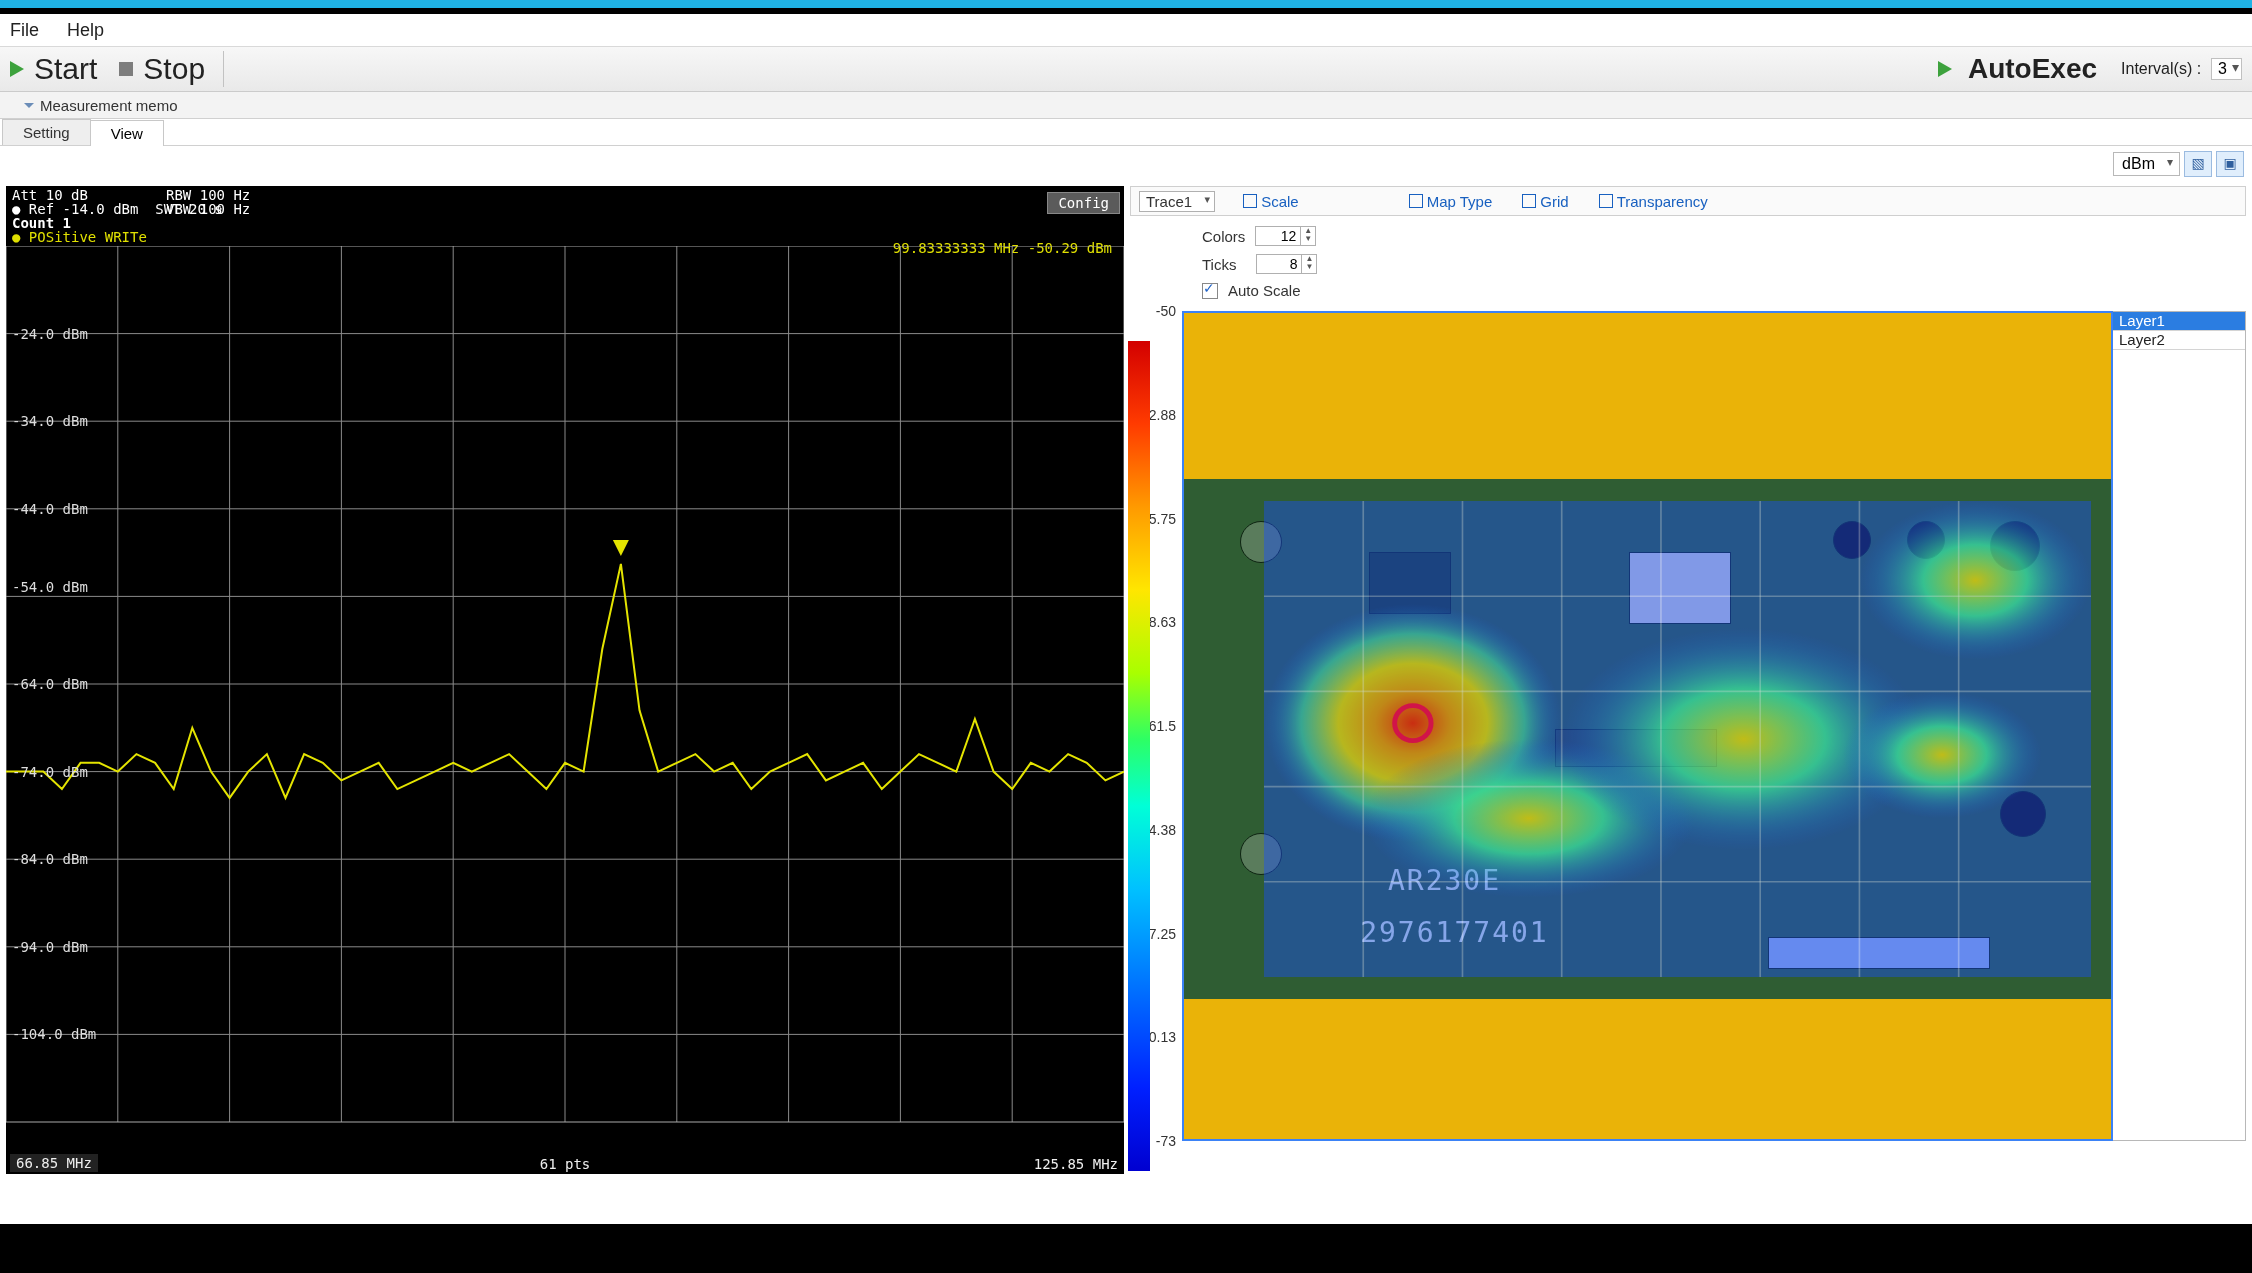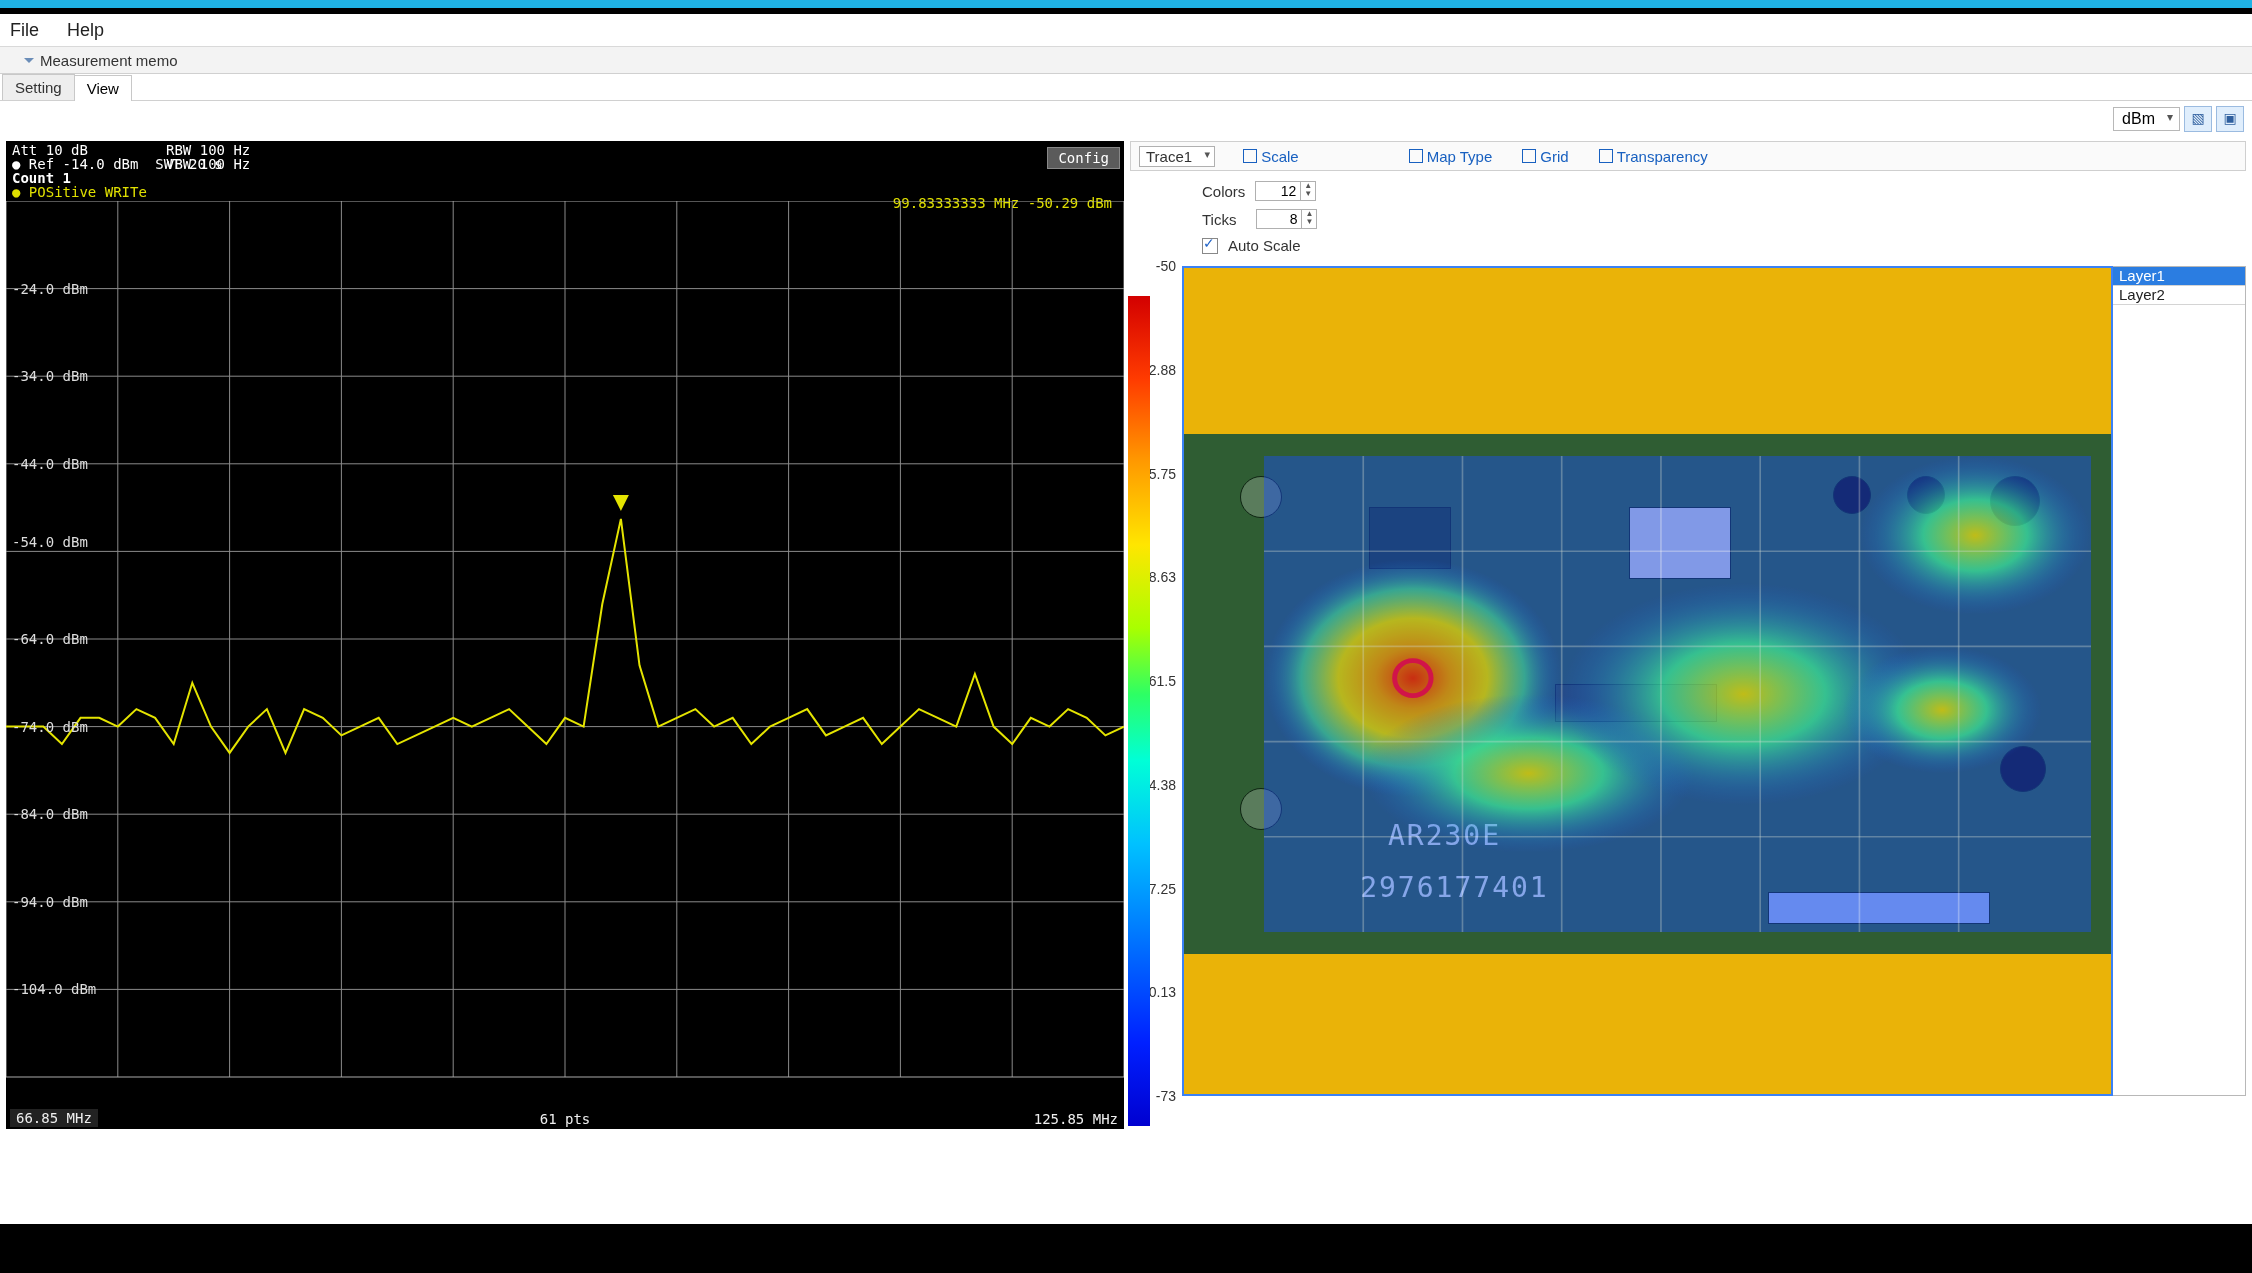--- a/index.html
+++ b/index.html
@@ -16,21 +16,21 @@
   .tri-play  { display:inline-block; width:0;height:0; border-style:solid; border-width:8px 0 8px 14px; border-color:transparent transparent transparent #3da23d; }
   .sq-stop   { display:inline-block; width:14px; height:14px; background:#7d7d7d; }
   .divider   { width:1px; height:36px; background:#c2c2c2; margin:0 8px;}
   .autoexec  { font-size:28px; font-weight:600; color:#222; margin-left:6px;}
   .interval-lbl { font-size:16px; color:#222;}
   .interval-val { border:1px solid #c0c0c0; background:#fff; padding:1px 14px 1px 6px; font-size:16px; position:relative;}
   .interval-val:after{content:"▾"; position:absolute; right:2px; top:0; font-size:14px; color:#555;}
   .memo-row { height:26px; background:#f3f3f3; border-bottom:1px solid #d0d0d0; display:flex; align-items:center; padding-left:24px; font-size:15px; color:#333; gap:6px;}
   .chev { display:inline-block; width:0;height:0; border-style:solid; border-width:5px 5px 0 5px; border-color:#6b8db8 transparent transparent transparent;}
   .tabs-row { height:26px; border-bottom:1px solid #d0d0d0; display:flex; align-items:flex-end; padding-left:2px; font-size:15px;}
-  .tabs-row .tab { padding:4px 12px; border:1px solid #c8c8c8; border-bottom:none; margin-right:-1px; background:#eee; color:#333;}
+  .tabs-row .tab { padding:4px 20px; border:1px solid #c8c8c8; border-bottom:none; margin-right:-1px; background:#eee; color:#333;}
   .tabs-row .tab.active { background:#fff; color:#000; position:relative; top:1px;}
   .content { position:relative; height:1080px; }
   .unit-bar { position:absolute; right:8px; top:4px; height:28px; display:flex; align-items:center; gap:4px; font-size:16px;}
   .unit-box { border:1px solid #b8b8b8; background:#fff; padding:2px 24px 2px 8px; position:relative; font-size:16px;}
   .unit-box:after{content:"▾"; position:absolute; right:6px; top:2px; font-size:12px; color:#555;}
   .mini-btn { width:26px; height:24px; border:1px solid #9bbbe0; background:#e0eefc; font-size:14px; text-align:center; line-height:22px; color:#2f5f9e;}
   
   .spectrum { position:absolute; left:6px; top:40px; width:1118px; height:988px; background:#000; color:#fff; font-family:Consolas,monospace; font-size:14px;}
   .spectrum .hdr  { position:absolute; left:6px; top:2px; line-height:15px;}
   .spectrum .hdr2 { position:absolute; left:160px; top:2px; line-height:15px;}
@@ -81,20 +81,35 @@
 <body>
 
 <div class="frame">
   <div class="topbar-cyan"></div>
   <div class="window">
     <div class="menubar">
       <span class="item">File</span>
       <span class="item">Help</span>
     </div>
 
+    <div class="toolbar">
+      <div class="left">
+        <span class="tri-play"></span>
+        <span class="btn-lbl">Start</span>
+        <span class="sq-stop" style="margin-left:12px;"></span>
+        <span class="btn-lbl">Stop</span>
+        <span class="divider"></span>
+      </div>
+      <div class="right">
+        <span class="tri-play"></span>
+        <span class="autoexec">AutoExec</span>
+        <span class="interval-lbl" style="margin-left:14px;">Interval(s) :</span>
+        <span class="interval-val">3</span>
+      </div>
+    </div>
 
     <div class="memo-row">
       <span class="chev"></span>
       <span>Measurement memo</span>
     </div>
 
     <div class="tabs-row">
       <div class="tab">Setting</div>
       <div class="tab active">View</div>
     </div>

